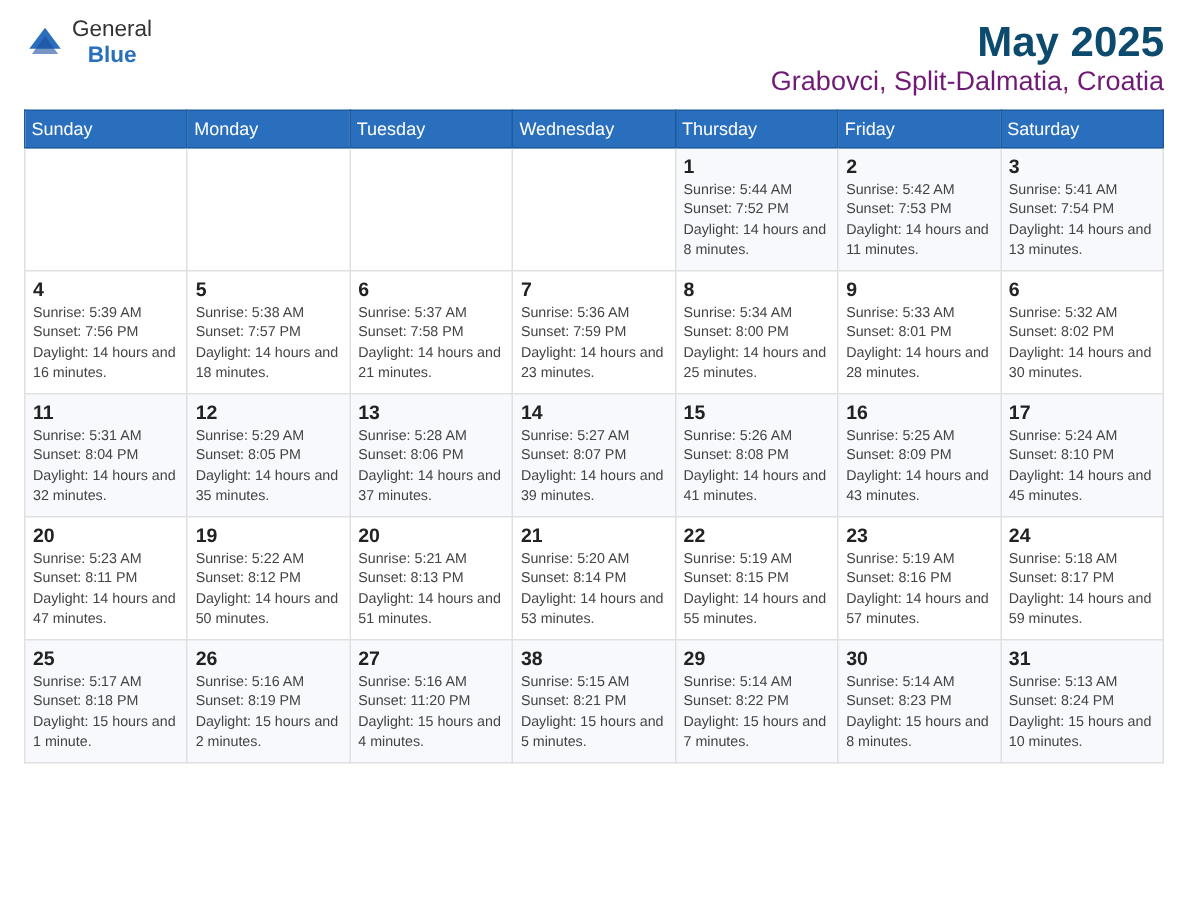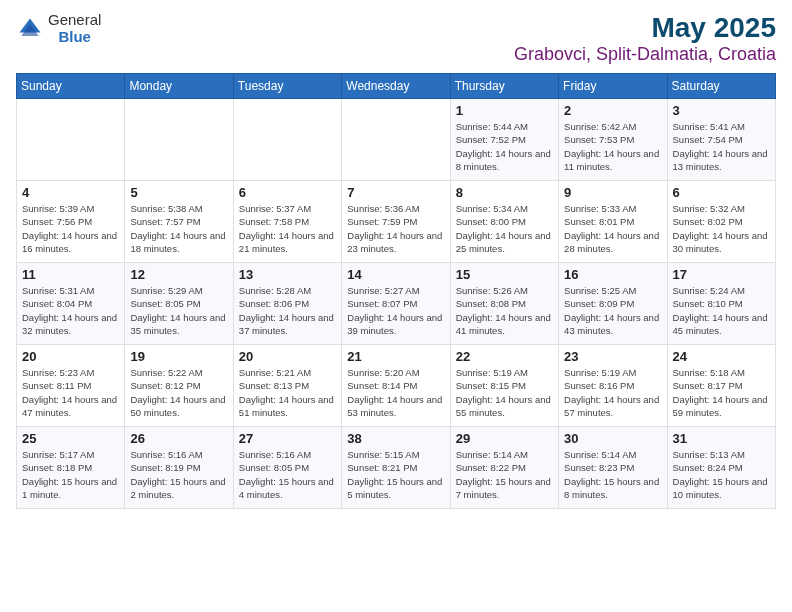--- a/index.html
+++ b/index.html
@@ -329,21 +329,21 @@
           <td>
             <span class="day-num">26</span>
             <div class="day-detail">Sunrise: 5:16 AM
 Sunset: 8:19 PM
 Daylight: 15 hours
 and 2 minutes.</div>
           </td>
           <td>
             <span class="day-num">27</span>
             <div class="day-detail">Sunrise: 5:16 AM
-Sunset: 8:05 PM
+Sunset: 11:20 PM
 Daylight: 15 hours
 and 4 minutes.</div>
           </td>
           <td>
             <span class="day-num">38</span>
             <div class="day-detail">Sunrise: 5:15 AM
 Sunset: 8:21 PM
 Daylight: 15 hours
 and 5 minutes.</div>
           </td>

